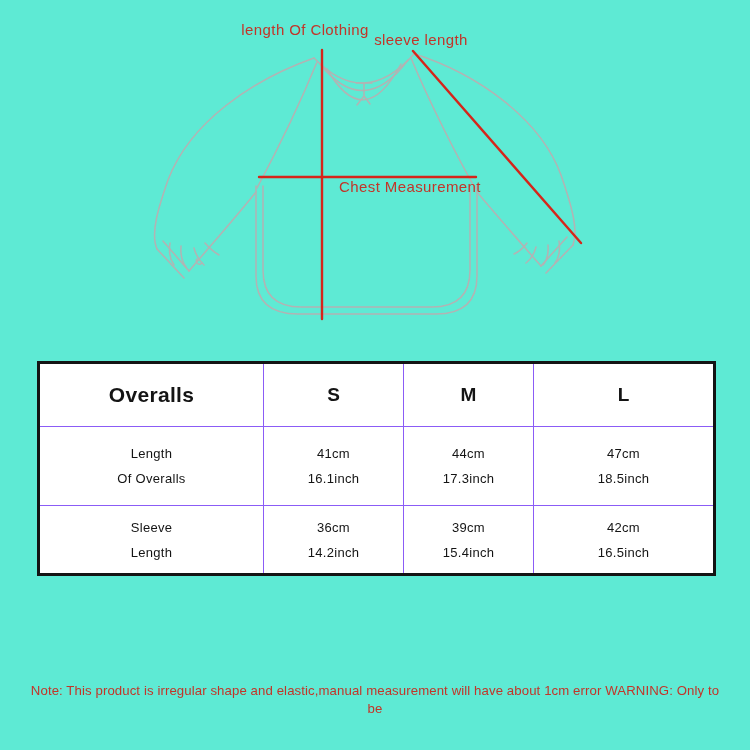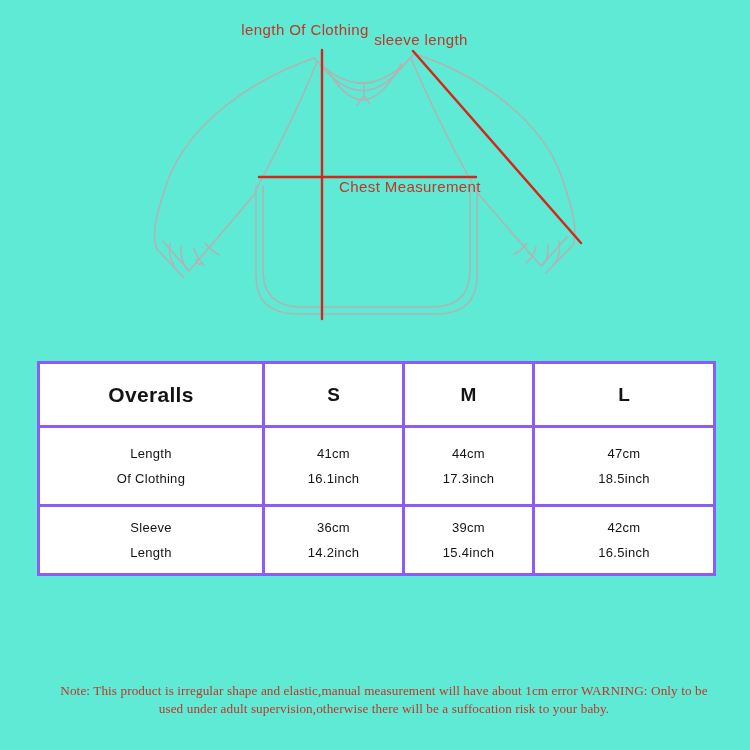--- a/index.html
+++ b/index.html
@@ -13,36 +13,36 @@
     font-family:"Liberation Sans",sans-serif;
     font-size:15px;letter-spacing:.4px;fill:#c23529;font-weight:500;
   }
   
   .size-table{
     position:absolute;top:361px;left:37px;width:676px;
     border-collapse:collapse;table-layout:fixed;
     font-family:"Liberation Sans",sans-serif;
   }
   .size-table td,.size-table th{
-    border:3px solid #8b5cf6;text-align:center;vertical-align:middle;
+    border:1px solid #8b5cf6;text-align:center;vertical-align:middle;
     padding:0;background:#fff;
   }
   .size-table{border:3px solid #141414;}
   .size-table tr.hdr{height:64px;}
   .size-table tr.r1{height:79px;}
   .size-table tr.r2{height:83px;}
   .size-table tr.r3{height:69px;margin-left:28px;}
   .hdr-first{font-size:21px;font-weight:700;letter-spacing:.3px;}
   .hdr-size{font-size:19px;font-weight:700;}
   .cell-line{font-size:13px;line-height:25px;letter-spacing:.3px;font-weight:400;}
   
   .note{
-    position:absolute;top:682px;left:34px;width:700px;
+    position:absolute;top:682px;left:25px;width:700px;
     text-align:center;color:#c23529;
-    font-size:13.2px;line-height:18px;letter-spacing:.1px;font-weight:500;font-family:Liberation Serif, serif;
+    font-size:13.2px;line-height:18px;letter-spacing:.1px;font-weight:500;
   }
 </style>
 </head>
 <body>
 
 <div id="stage">
 
   <svg id="garment-svg" width="750" height="352" viewBox="0 0 750 352" aria-hidden="true">
 
     <g stroke="#b3b3b3" stroke-width="1.5" fill="none" stroke-linecap="round">
@@ -96,21 +96,21 @@
     <tbody>
         <tr class="hdr">
       <th class="hdr-first">Overalls</th>
       <th class="hdr-size">S</th>
       <th class="hdr-size">M</th>
       <th class="hdr-size">L</th>
     </tr>
     <tr class="r1">
       <td>
         <div class="cell-line">Length</div>
-        <div class="cell-line">Of Clothing</div>
+        <div class="cell-line">Of Overalls</div>
       </td>
       <td>
         <div class="cell-line">41cm</div>
         <div class="cell-line">16.1inch</div>
       </td>
       <td>
         <div class="cell-line">44cm</div>
         <div class="cell-line">17.3inch</div>
       </td>
       <td>
@@ -134,16 +134,15 @@
       <td>
         <div class="cell-line">42cm</div>
         <div class="cell-line">16.5inch</div>
       </td>
     </tr>
   </tbody>
     </table>
 
   <div class="note">
     <div>Note: This product is irregular shape and elastic,manual measurement will have about 1cm error WARNING: Only to be</div>
-    <div>used under adult supervision,otherwise there will be a suffocation risk to your baby.</div>
   </div>
 
 </div>
 
 </body></html>

